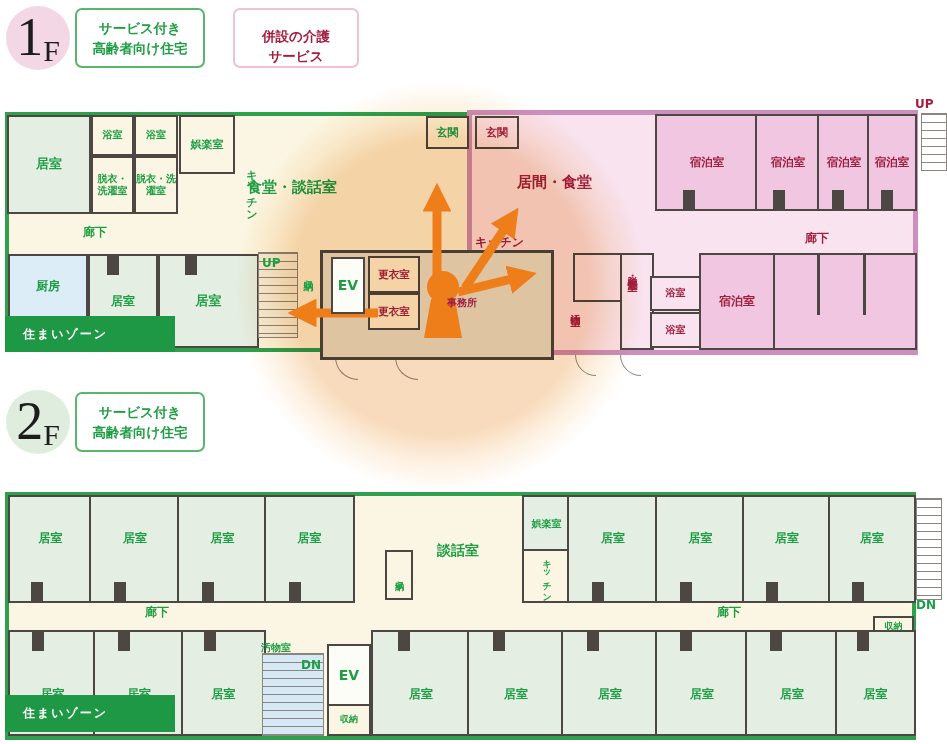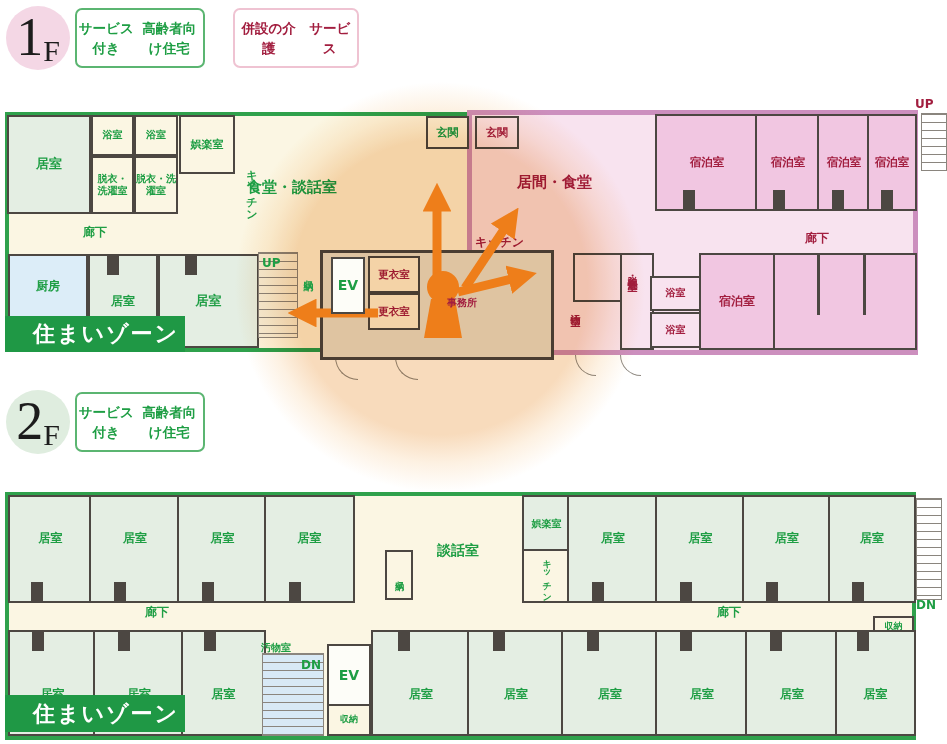--- a/index.html
+++ b/index.html
@@ -6,39 +6,39 @@
   .page{position:relative;width:947px;height:744px;background:#ffffff;
         font-family:"DejaVu Sans","Liberation Sans",sans-serif;overflow:hidden;}
   .badge{position:absolute;width:64px;height:64px;border-radius:50%;
          display:flex;align-items:flex-start;justify-content:center;
          font-family:"Liberation Serif","DejaVu Serif",serif;color:#1c1c1c;}
   .badge .n{font-size:54px;line-height:62px;}
   .badge .f{font-size:30px;line-height:62px;margin-top:14px;}
   .badge-pink{background:#F4D7E5;}
   .badge-green{background:#DFEDDF;}
   .legend{position:absolute;width:126px;height:56px;border:2px solid;border-radius:7px;
-          background:#fff;display:flex;flex-direction:row;align-items:center;justify-content:center;
+          background:#fff;display:flex;flex-direction:column;align-items:center;justify-content:center;
           font-size:13.5px;font-weight:bold;line-height:1.5;text-align:center;}
   .legend-green{border-color:#5BB571;color:#1E9E44;}
-  .legend-red{border-color:#EFC3D2;color:#A21E3F;}
+  .legend-red{border-color:#EFC3D2;color:#A21E3F;justify-content:flex-end;}
   .plan{position:absolute;}
   .zone{position:absolute;box-sizing:content-box;}
   .room{position:absolute;border:2px solid #4C4742;display:flex;align-items:center;
         justify-content:center;text-align:center;font-weight:bold;line-height:1.25;}
   .g-room{background:#E4EEE3;color:#1E9E44;}
   .c-room{background:#FBF6E3;color:#1E9E44;}
   .p-room{background:#F1C6E1;color:#A21E3F;}
   .pz-room{background:#F8E3EF;color:#A21E3F;}
   .b-room{background:#DCEDF8;color:#1E9E44;}
   .w-room{background:#FDFDF8;color:#1E9E44;}
   .lbl{position:absolute;font-weight:bold;white-space:nowrap;}
   .gt{color:#1E9E44;} .rt{color:#A21E3F;}
   .v{writing-mode:vertical-rl;text-orientation:upright;letter-spacing:1px;white-space:normal;}
   .banner{position:absolute;color:#fff;font-weight:bold;display:flex;align-items:center;z-index:60;}
-  .banner-green{background:#1F9845;font-size:22px;letter-spacing:2px;padding-left:28px;}
+  .banner-green{background:#1F9845;font-size:12px;letter-spacing:2px;padding-left:18px;}
   .banner-mauve{background:#C689B7;font-size:15.5px;letter-spacing:1px;justify-content:center;}
   .stairs{position:absolute;border:1.5px solid #8a857e;
           background-image:repeating-linear-gradient(to bottom,#8a857e 0,#8a857e 1.5px,transparent 1.5px,transparent 8px);}
   .stairs-cream{background-color:#F4EFDC;}
   .stairs-blue{background-color:#D8E9F6;}
   .glow{position:absolute;border-radius:50%;mix-blend-mode:multiply;z-index:30;pointer-events:none;
         background:radial-gradient(circle closest-side,#F8DBBC 0%,#F8DBBC 72%,#FDF1E2 86%,#ffffff 100%);}
   .overlay-svg{position:absolute;z-index:40;pointer-events:none;}
   .room-t::after{content:"";position:absolute;bottom:0;left:26%;width:12px;height:19px;background:#4C4742;}
   .room-b::after{content:"";position:absolute;top:0;left:26%;width:12px;height:19px;background:#4C4742;}

